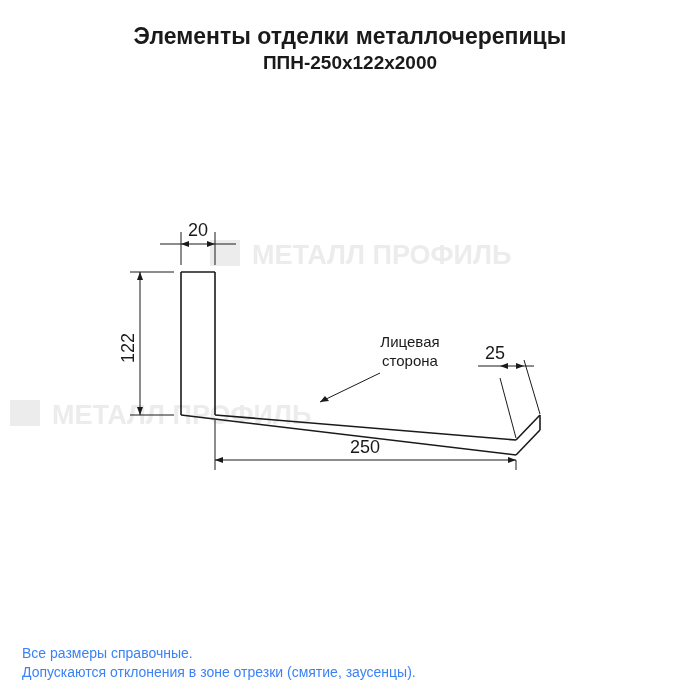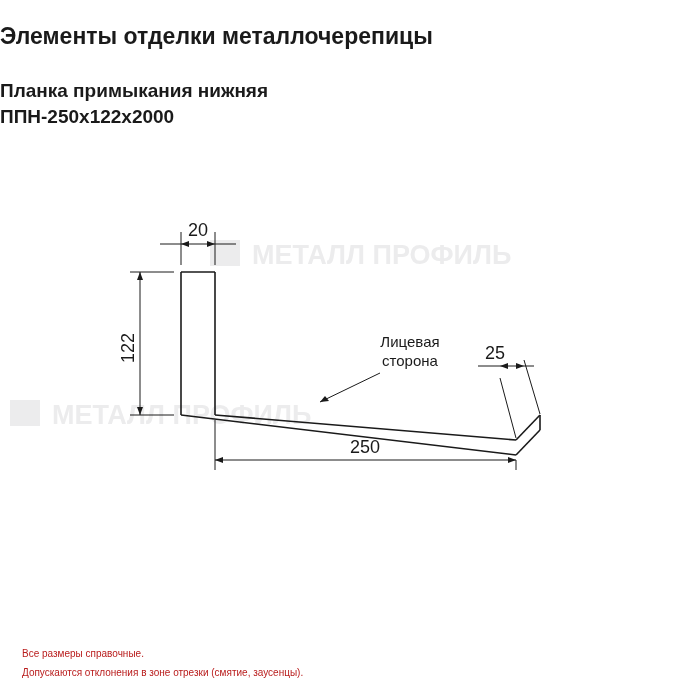--- a/index.html
+++ b/index.html
@@ -18,20 +18,21 @@
   .page {
     position: relative;
     width: 700px;
     height: 700px;
   }
   .title-block {
     position: absolute;
     top: 22px;
     left: 0;
     width: 700px;
+    text-align: center;
   }
   .title-main {
     font-size: 23px;
     font-weight: bold;
     letter-spacing: 0px;
     line-height: 28px;
   }
   .title-sub {
     font-size: 19px;
     font-weight: bold;
@@ -48,23 +49,23 @@
     position: absolute;
     top: 170px;
     left: 0;
     width: 700px;
     height: 360px;
   }
   .footer {
     position: absolute;
     left: 22px;
     bottom: 18px;
-    font-size: 10px;
+    font-size: 14px;
     line-height: 19px;
-    color: #b91c1c;
+    color: #3b82f6;
   }
   .footer div {
     white-space: nowrap;
   }
   svg text {
     font-family: "Liberation Sans", sans-serif;
     fill: #1a1a1a;
   }
   .wm text {
     font-family: "Liberation Sans", sans-serif;
@@ -75,21 +76,20 @@
     fill: #ececed;
   }
 </style>
 </head>
 <body>
 
 <div class="page">
 
   <div class="title-block">
     <div class="title-main">Элементы отделки металлочерепицы</div>
-    <div class="title-sub">Планка примыкания нижняя</div>
     <div class="title-code">ППН-250x122x2000</div>
   </div>
 
   <div class="drawing">
     <svg width="700" height="360" viewBox="0 0 700 360">
 
       <g class="wm" opacity="1">
         <g transform="translate(210,58)">
           <path d="M0,12 h30 v26 h-30 z M4,16 h10 v8 h-10 z" fill="#ececed"></path>
           <text x="42" y="36" font-size="27">МЕТАЛЛ ПРОФИЛЬ</text>

